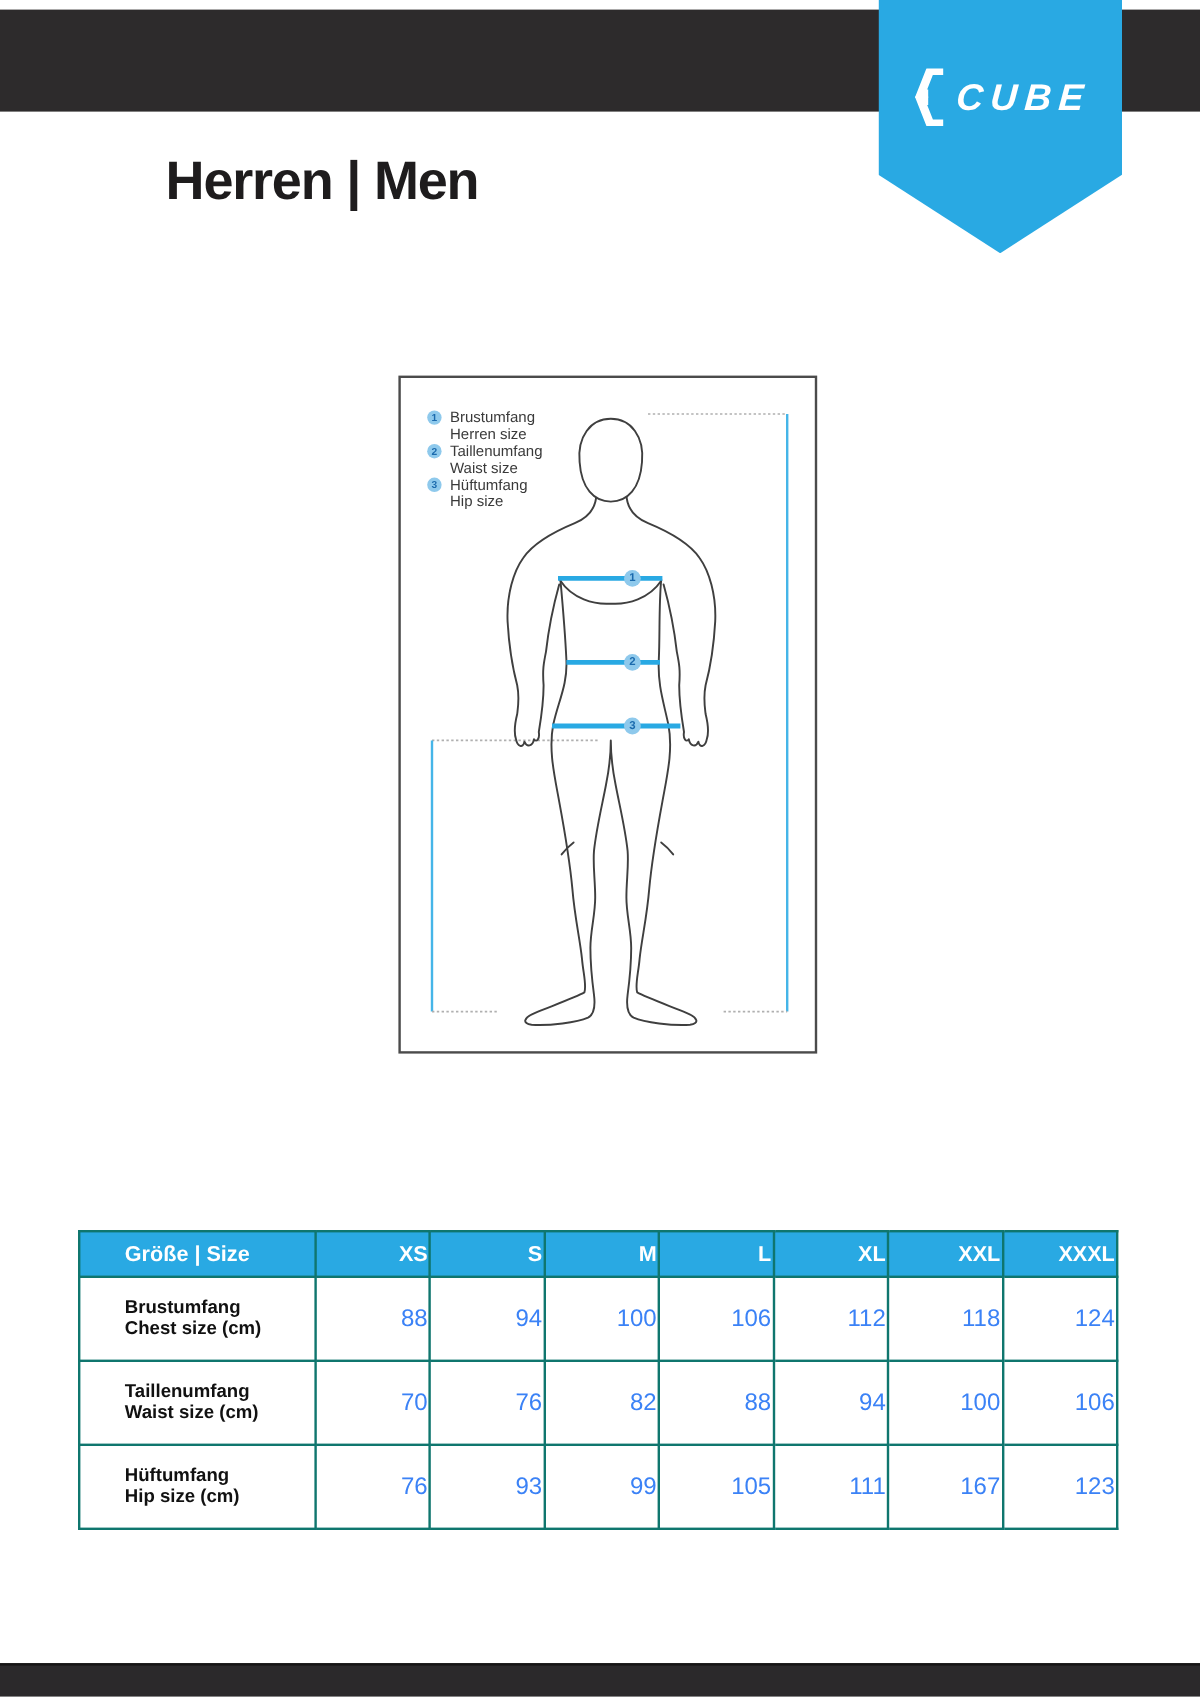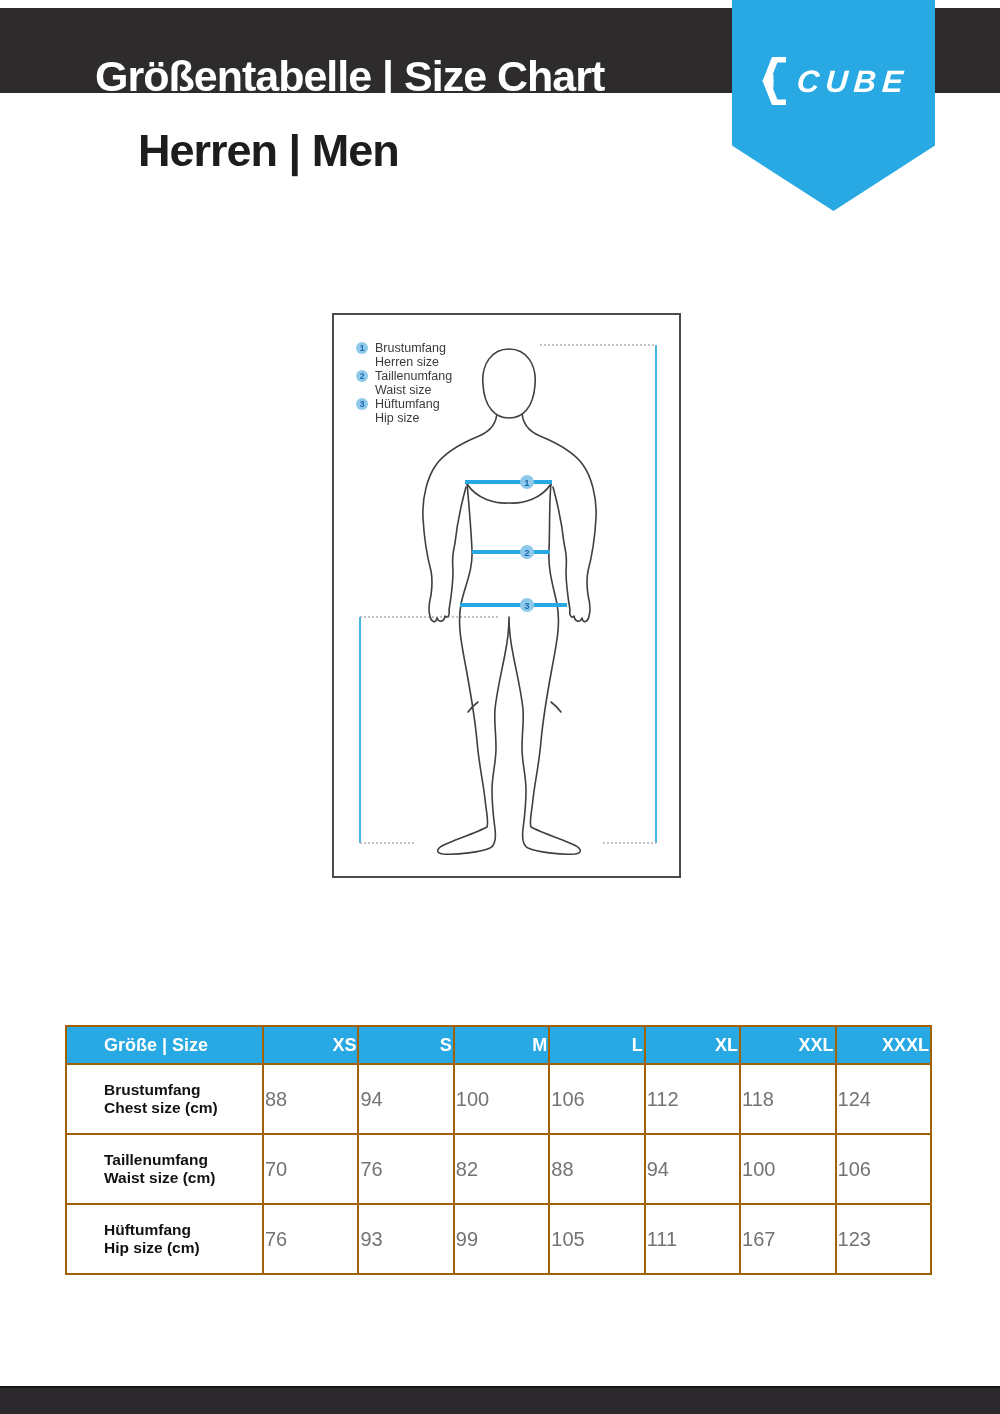--- a/index.html
+++ b/index.html
@@ -41,48 +41,47 @@
     flex:0 0 auto;width:12px;height:12px;margin-top:1px;border-radius:50%;
     background:#8ec9ec;color:#1b6aad;font-size:8.5px;font-weight:bold;
     display:flex;align-items:center;justify-content:center;line-height:1;
   }
   .leg-text{font-size:12.5px;line-height:14px;color:#3a3a3a;}
   
   .size-table{
     position:absolute;left:65px;top:1025px;width:867px;
     border-collapse:collapse;table-layout:fixed;
   }
-  .size-table th,.size-table td{border:2px solid #a16207;box-sizing:border-box;}
+  .size-table th,.size-table td{border:2px solid #0f766e;box-sizing:border-box;}
   .size-table thead th{
     height:38px;background:#29a9e3;color:#ffffff;
     font-size:18px;font-weight:bold;text-align:right;letter-spacing:0;
   }
   .size-table thead th.corner{text-align:left;padding-left:37px;}
   .size-table tbody th{
     height:70px;text-align:left;padding-left:37px;
     font-size:15.5px;font-weight:bold;line-height:18px;color:#111111;
   }
   .size-table tbody td{
-    text-align:left;vertical-align:middle;
-    font-size:20px;font-weight:normal;color:#737373;
+    text-align:right;vertical-align:middle;
+    font-size:20px;font-weight:normal;color:#3b82f6;
   }
   .col-label{width:197px;}
   
   .footerbar{
     position:absolute;left:0;top:1386px;width:1000px;height:28px;
     background:#2b292b;border-top:2px solid #161415;box-sizing:content-box;
   }
 </style>
 </head>
 <body>
 
 <div class="page">
 
   <div class="topbar"></div>
-  <h1 class="title1">Größentabelle | Size Chart</h1>
   <h2 class="title2">Herren | Men</h2>
 
   <div class="ribbon">
     <div class="logo">
       <svg class="logo-icon" width="30" height="48" viewBox="0 0 30 48">
         <path d="M27,2 H16 L8.5,21 H14.5" fill="none" stroke="#ffffff" stroke-width="7"></path>
         <path d="M14.5,27 H8.5 L16,46 H27" fill="none" stroke="#ffffff" stroke-width="7"></path>
       </svg>
       <span class="logo-text">CUBE</span>
     </div>

